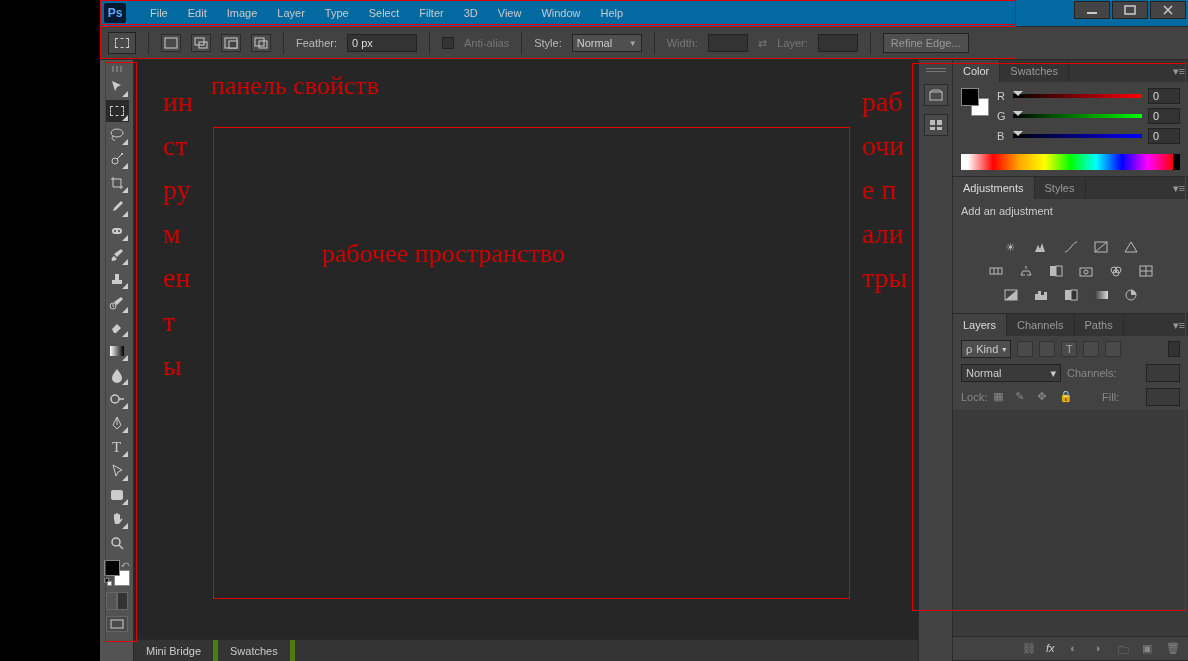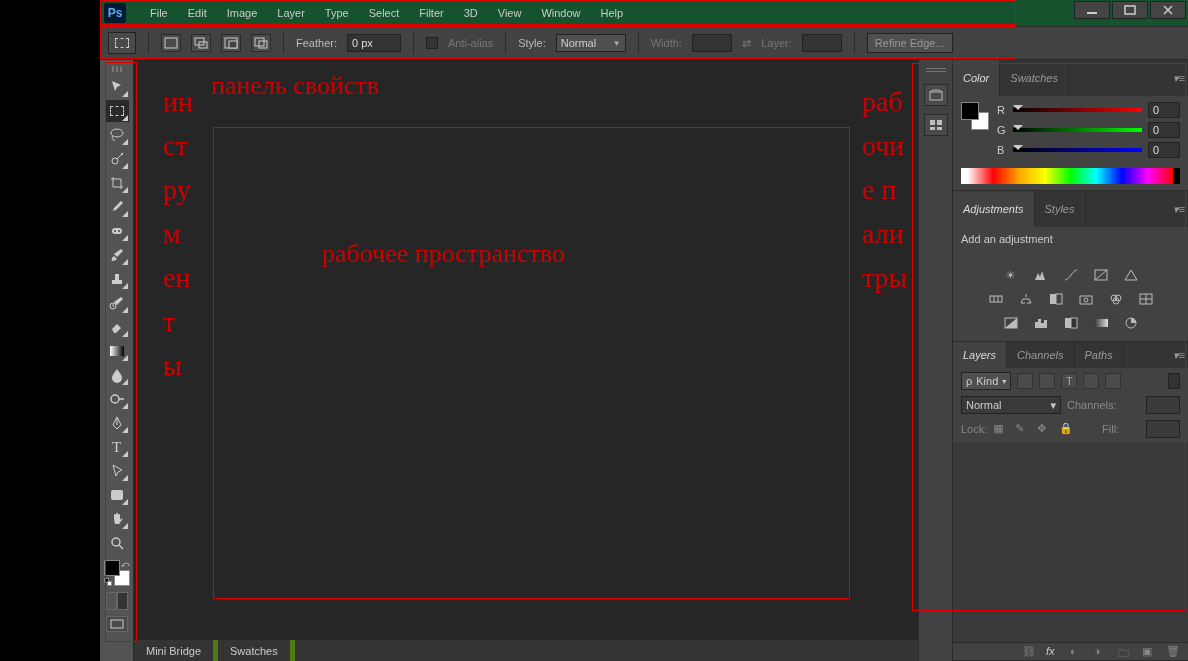--- a/index.html
+++ b/index.html
@@ -1,34 +1,34 @@
 <!DOCTYPE html>
 <html><head>
 <meta charset="utf-8">
 <style>
 * { margin:0; padding:0; box-sizing:border-box; font-family:Tahoma,Arial,sans-serif; font-size:11px; color:#ccc; user-select:none; }
 body { background:#000; width:1188px; height:661px; overflow:hidden; position:relative; }
 .app { position:absolute; left:100px; top:0; width:1088px; height:661px; background:#3a3a3a; display:flex; flex-direction:column; }
 
 
-.menubar { height:26px; background:#14532d; display:flex; align-items:center; padding:0 4px; }
+.menubar { height:26px; background:#0369a1; display:flex; align-items:center; padding:0 4px; }
 .ps-logo { width:22px; height:20px; background:#001a33; color:#5fa8ff; font-weight:bold; font-size:12px; display:flex; align-items:center; justify-content:center; border-radius:2px; margin-right:14px; }
 .menubar .mi { padding:0 10px; cursor:pointer; }
 .win-controls { position:absolute; right:0; top:0; height:26px; display:flex; }
 .win-btn { width:36px; height:18px; margin-top:1px; margin-right:2px; background:#444; display:flex; align-items:center; justify-content:center; border:1px solid #222; }
 .win-btn svg { width:14px; height:10px; }
 
 
 .optbar { height:34px; background:#424242; border-top:1px solid #2a2a2a; border-bottom:1px solid #2a2a2a; display:flex; align-items:center; padding:0 8px; gap:10px; }
 .tool-thumb { width:28px; height:22px; border:1px solid #222; background:#4a4a4a; display:flex; align-items:center; justify-content:center; }
 .dotted-rect { width:14px; height:10px; border:1px dashed #ccc; }
 .opt-sep { width:1px; height:22px; background:#2a2a2a; margin:0 2px; }
 .opt-icon { width:20px; height:18px; border:1px solid #2a2a2a; background:#4a4a4a; display:flex; align-items:center; justify-content:center; }
 .opt-label { color:#bbb; }
-.opt-input { width:54px; height:18px; background:#333; border:1px solid #222; color:#ddd; padding:0 4px; }
+.opt-input { width:70px; height:18px; background:#333; border:1px solid #222; color:#ddd; padding:0 4px; }
 .opt-check { width:12px; height:12px; border:1px solid #222; background:#333; }
 .opt-select { width:70px; height:18px; background:#4f4f4f; border:1px solid #222; display:flex; align-items:center; justify-content:space-between; padding:0 4px; }
 .opt-select .car { font-size:8px; color:#aaa; }
 .refine-btn { width:86px; height:20px; background:#4f4f4f; border:1px solid #222; display:flex; align-items:center; justify-content:center; color:#999; }
 
 
 .main-row { flex:1; display:flex; min-height:0; }
 
 
 .toolbar-wrap { width:34px; background:#535353; border-right:1px solid #2a2a2a; display:flex; flex-direction:column; align-items:center; padding-top:6px; }
@@ -54,21 +54,21 @@
 .canvas-area { flex:1; background:#262626; position:relative; }
 
 
 .dock-col { width:34px; background:#424242; border-left:1px solid #2a2a2a; padding-top:8px; display:flex; flex-direction:column; align-items:center; gap:8px;}
 .dock-col .grip{width:20px;height:4px;border-top:1px solid #777;border-bottom:1px solid #777;margin-bottom:4px;}
 .dock-ic { width:24px; height:22px; background:#4a4a4a; border:1px solid #2a2a2a; display:flex; align-items:center; justify-content:center;}
 
 
 .panels { width:236px; background:#424242; border-left:1px solid #2a2a2a; display:flex; flex-direction:column; }
 .panel { border-bottom:1px solid #2a2a2a; }
-.tabs { height:36px; background:#343434; display:flex; align-items:stretch;font-style:italic; }
+.tabs { height:22px; background:#343434; display:flex; align-items:stretch; }
 .tab { padding:0 10px; display:flex; align-items:center; color:#999; border-right:1px solid #2a2a2a; }
 .tab.act { background:#424242; color:#ddd; }
 .tab-menu { margin-left:auto; width:18px; display:flex; align-items:center; justify-content:center; color:#999;}
 .panel-body { padding:6px 8px; }
 
 
 .color-body { display:flex; gap:8px; }
 .swatch-pair { width:28px; height:28px; position:relative;}
 .swatch-pair .fg{position:absolute;left:0;top:0;width:18px;height:18px;background:#000;border:1px solid #888;}
 .swatch-pair .bg{position:absolute;right:0;bottom:0;width:18px;height:18px;background:#fff;border:1px solid #888;}

